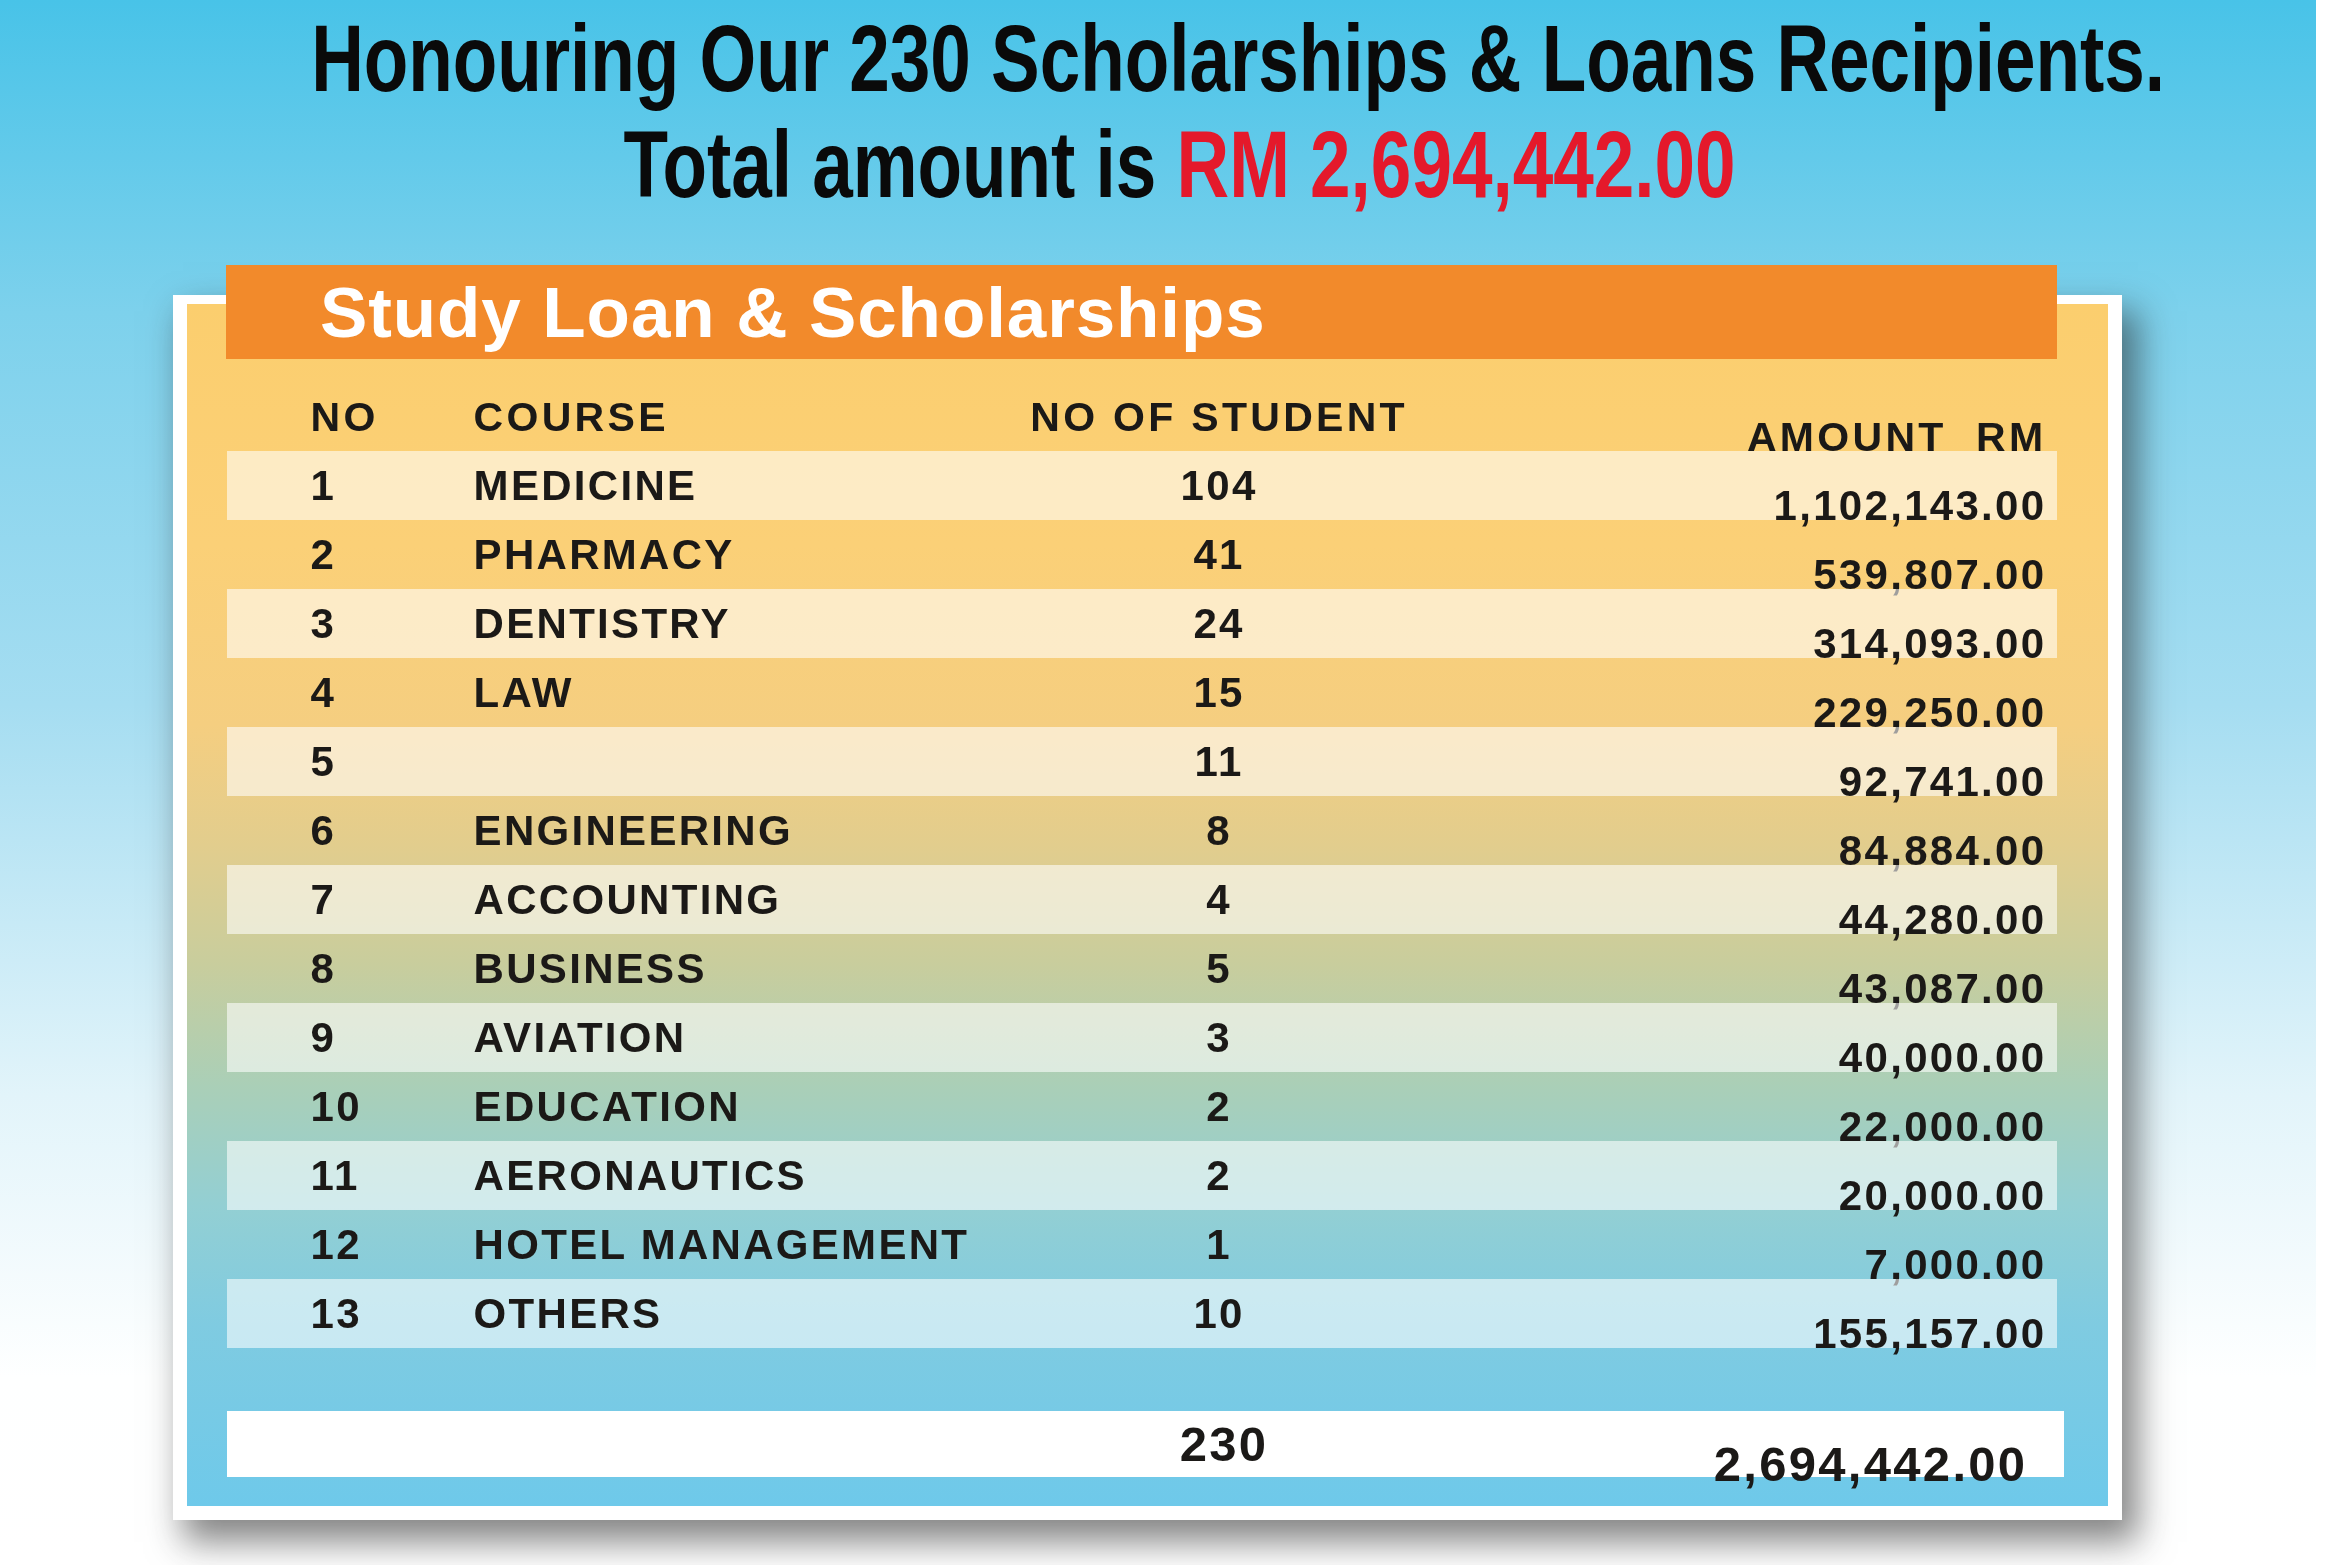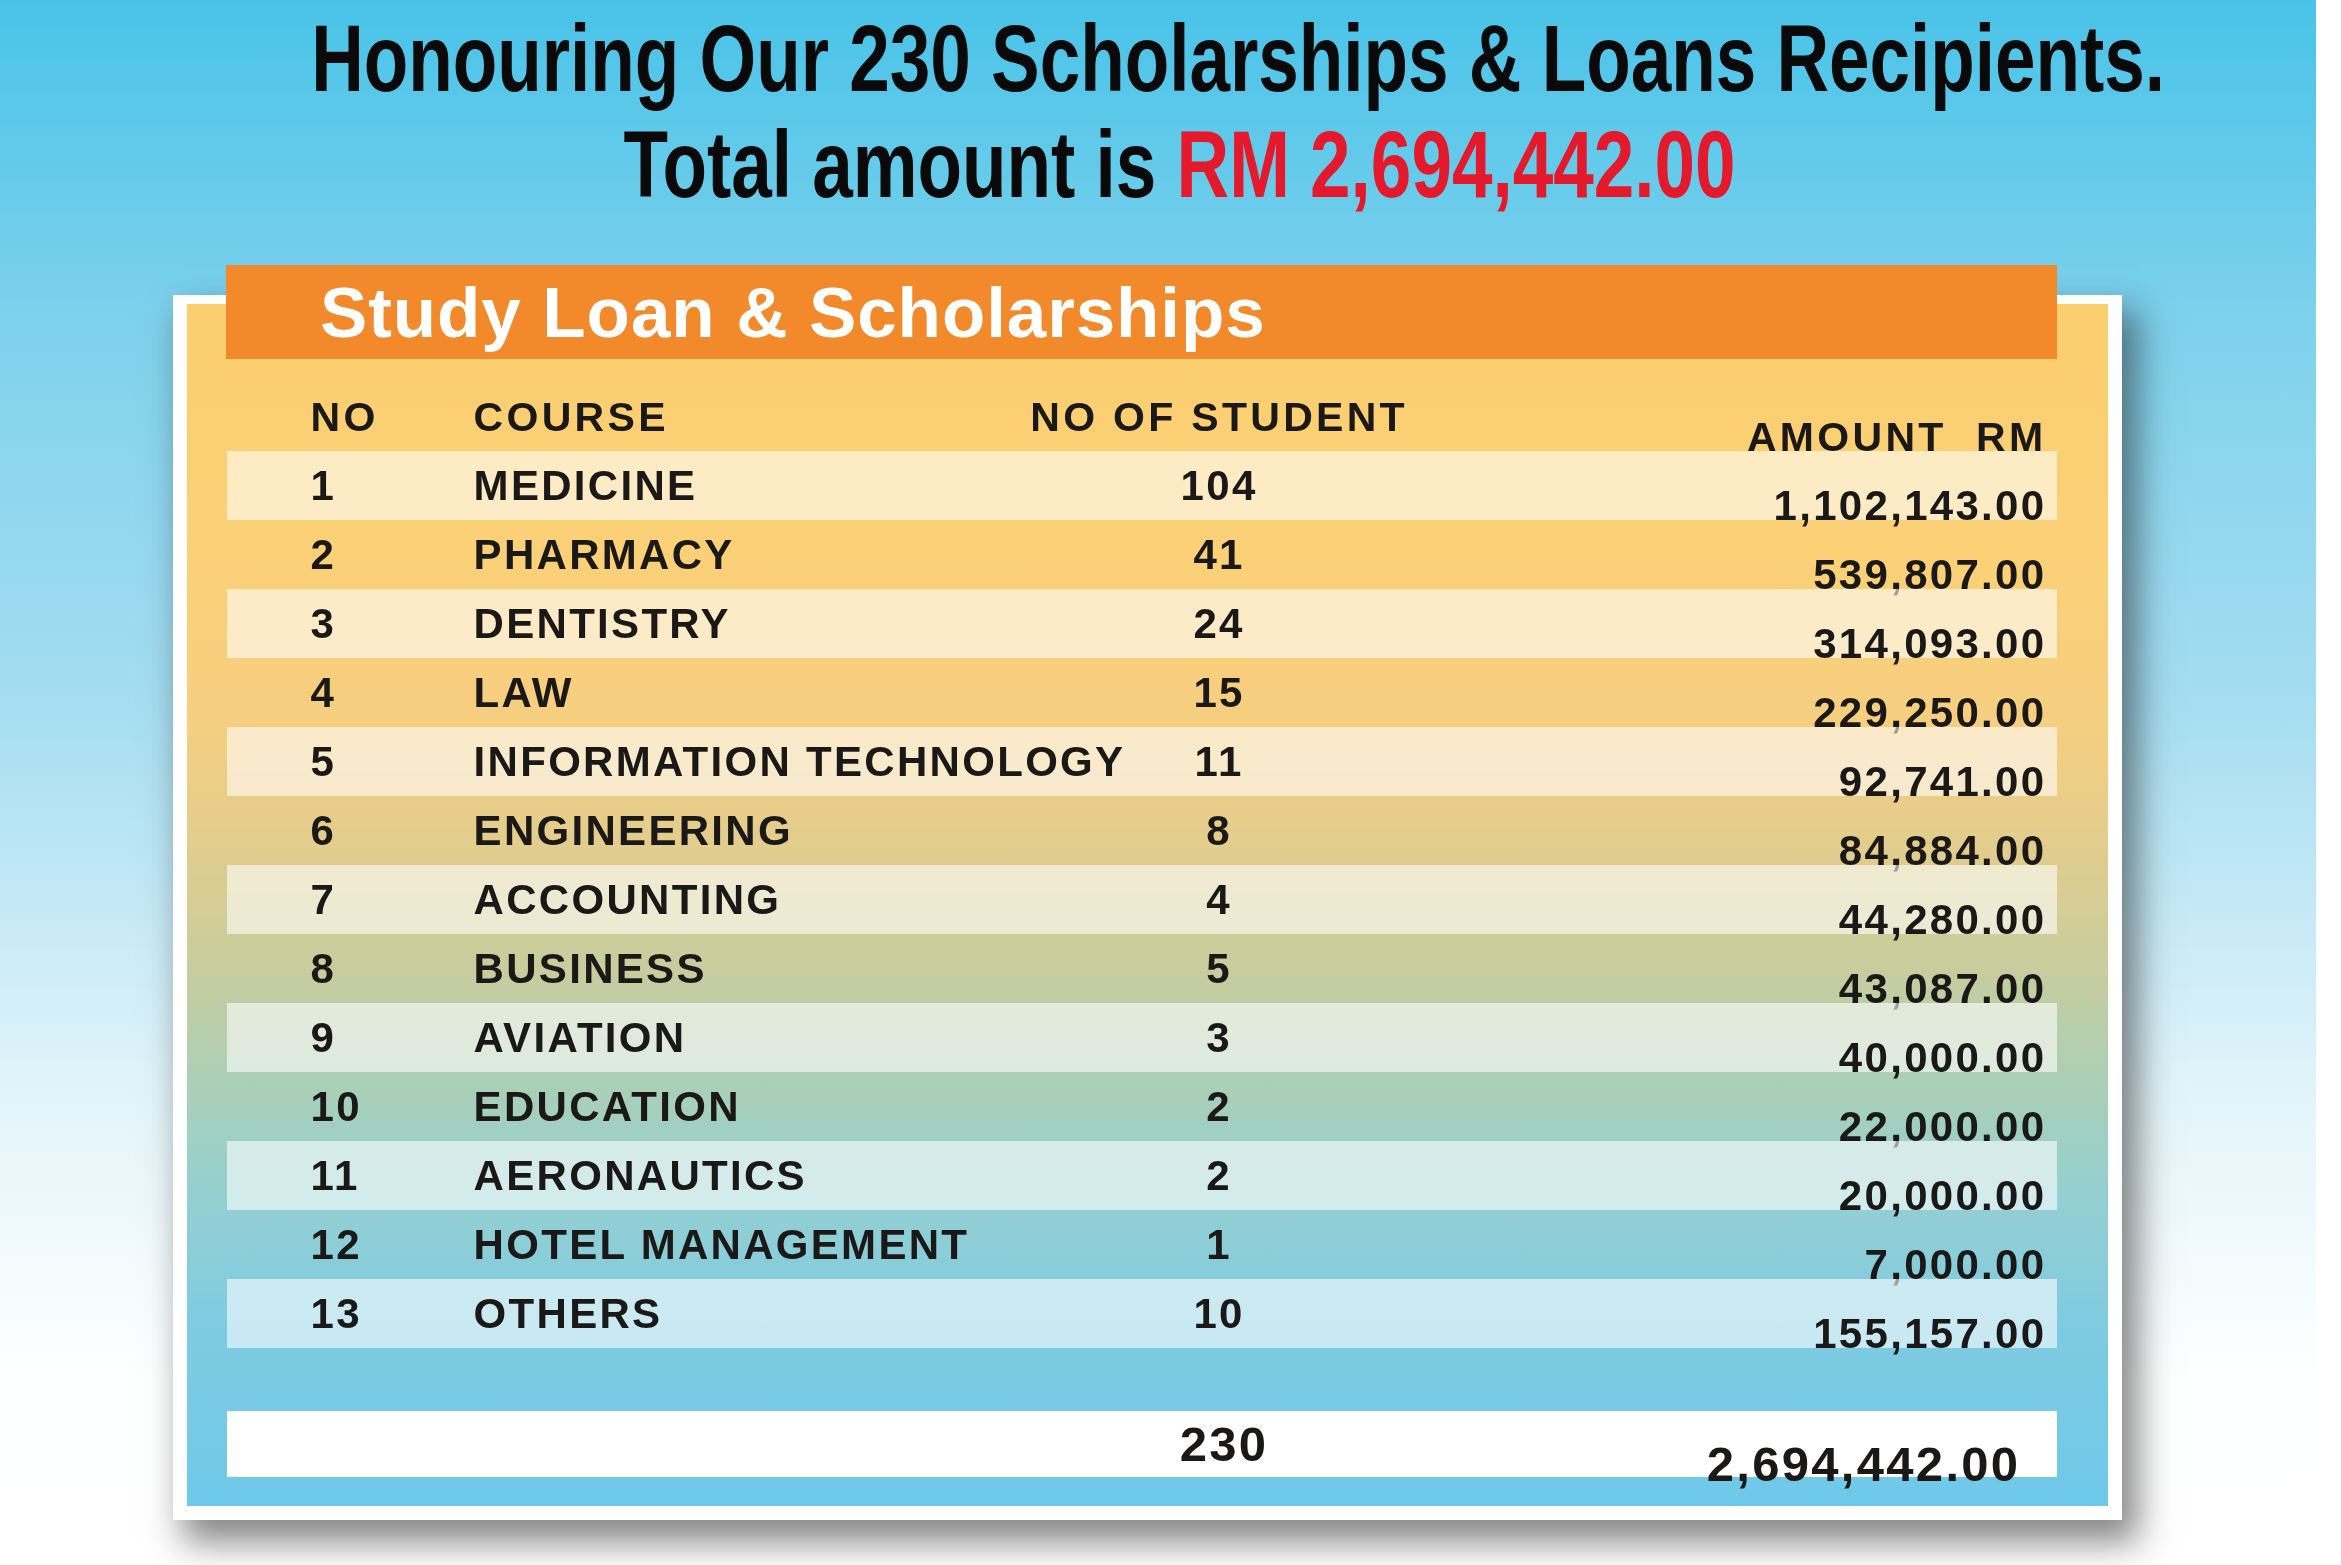--- a/index.html
+++ b/index.html
@@ -71,21 +71,21 @@
   }
   .cell{white-space:nowrap;color:#1B1917;font-weight:bold;}
   .row .cell{position:absolute;top:50%;transform:translateY(-50%);font-size:42px;letter-spacing:2.3px;}
   .cell-no{left:124px;}
   .cell-course{left:287px;}
   .cell-students{left:838px;width:389px;text-align:center;}
   .cell-amount{right:62px;text-align:right;margin-top:20px;}
 
   
   .total-row{
-    position:absolute;top:1107px;height:66px;left:40px;right:51px;
+    position:absolute;top:1107px;height:66px;left:40px;right:44px;
     background:#FFFFFF;
   }
   .total-row .cell{position:absolute;top:50%;transform:translateY(-50%);font-size:49px;letter-spacing:2.3px;}
   .total-row .cell-students{left:803px;width:389px;text-align:center;}
   .total-row .cell-amount{right:37px;text-align:right;}
 </style>
 </head>
 <body>
 
 <div class="page">
@@ -129,21 +129,20 @@
             <span class="cell cell-amount">314,093.00</span>
           </div>
           <div class="row">
             <span class="cell cell-no">4</span>
             <span class="cell cell-course">LAW</span>
             <span class="cell cell-students">15</span>
             <span class="cell cell-amount">229,250.00</span>
           </div>
           <div class="row">
             <span class="cell cell-no">5</span>
-            <span class="cell cell-course">INFORMATION TECHNOLOGY</span>
             <span class="cell cell-students">11</span>
             <span class="cell cell-amount">92,741.00</span>
           </div>
           <div class="row">
             <span class="cell cell-no">6</span>
             <span class="cell cell-course">ENGINEERING</span>
             <span class="cell cell-students">8</span>
             <span class="cell cell-amount">84,884.00</span>
           </div>
           <div class="row">

